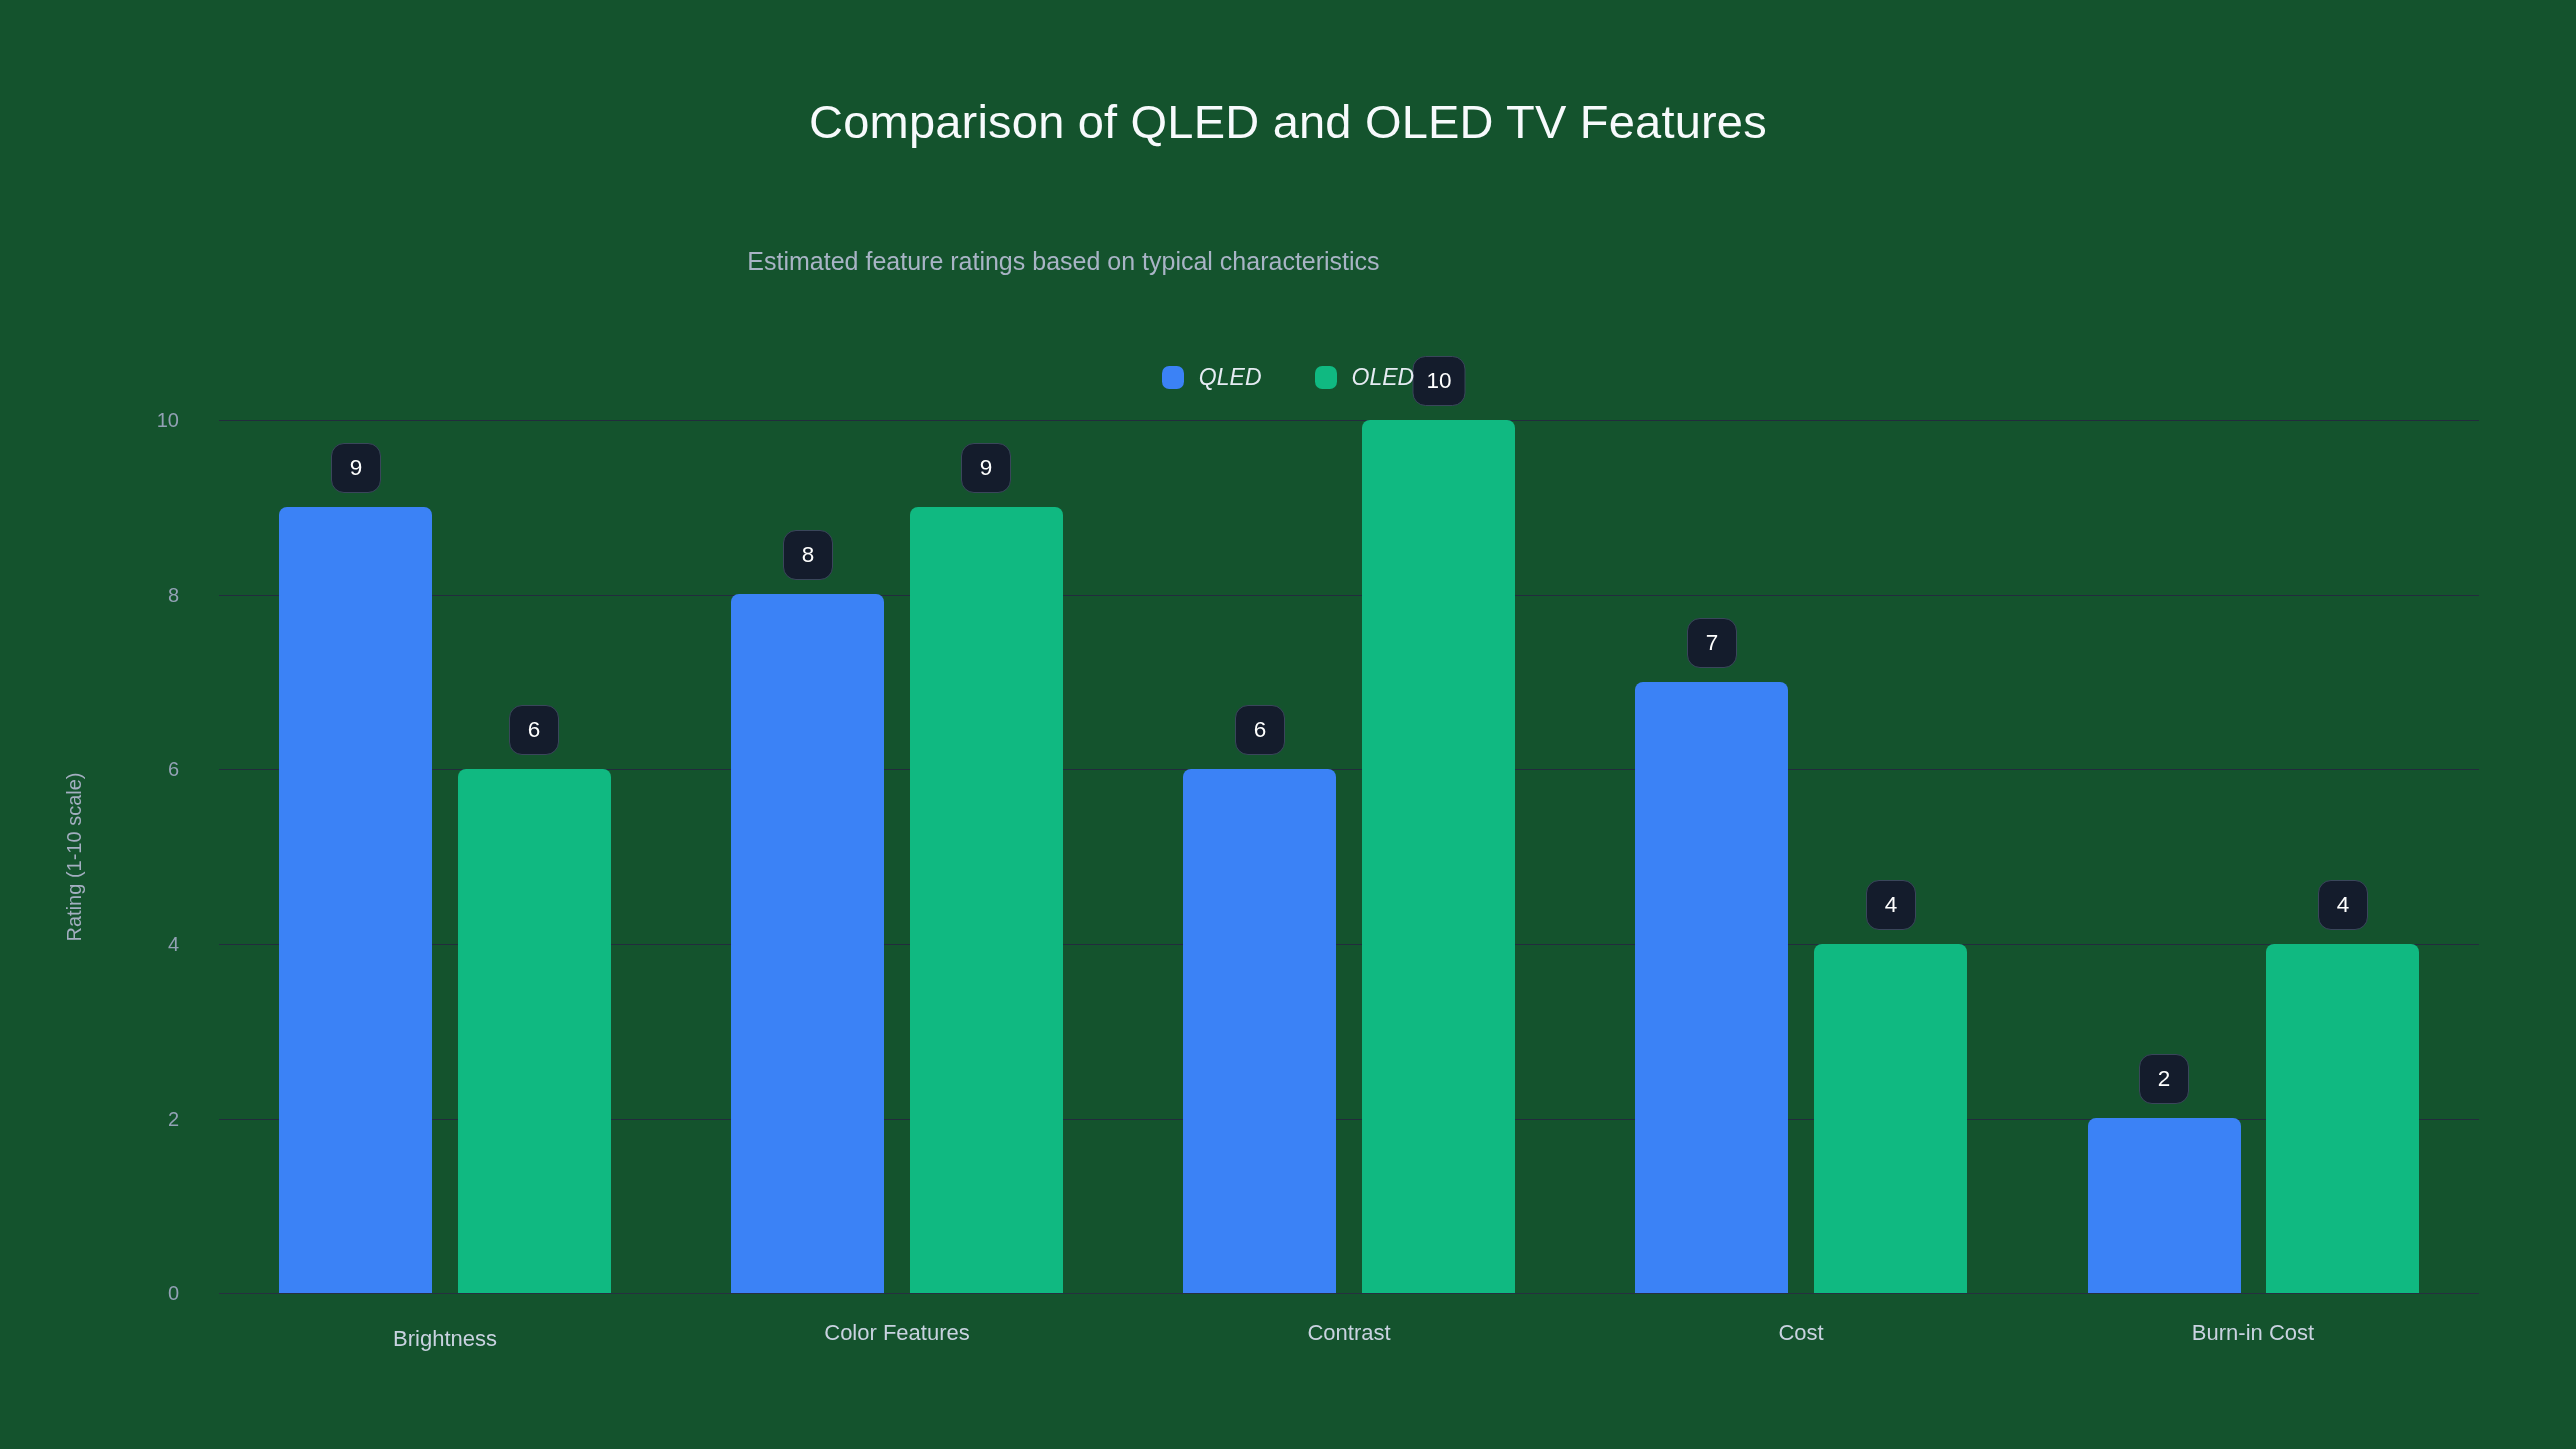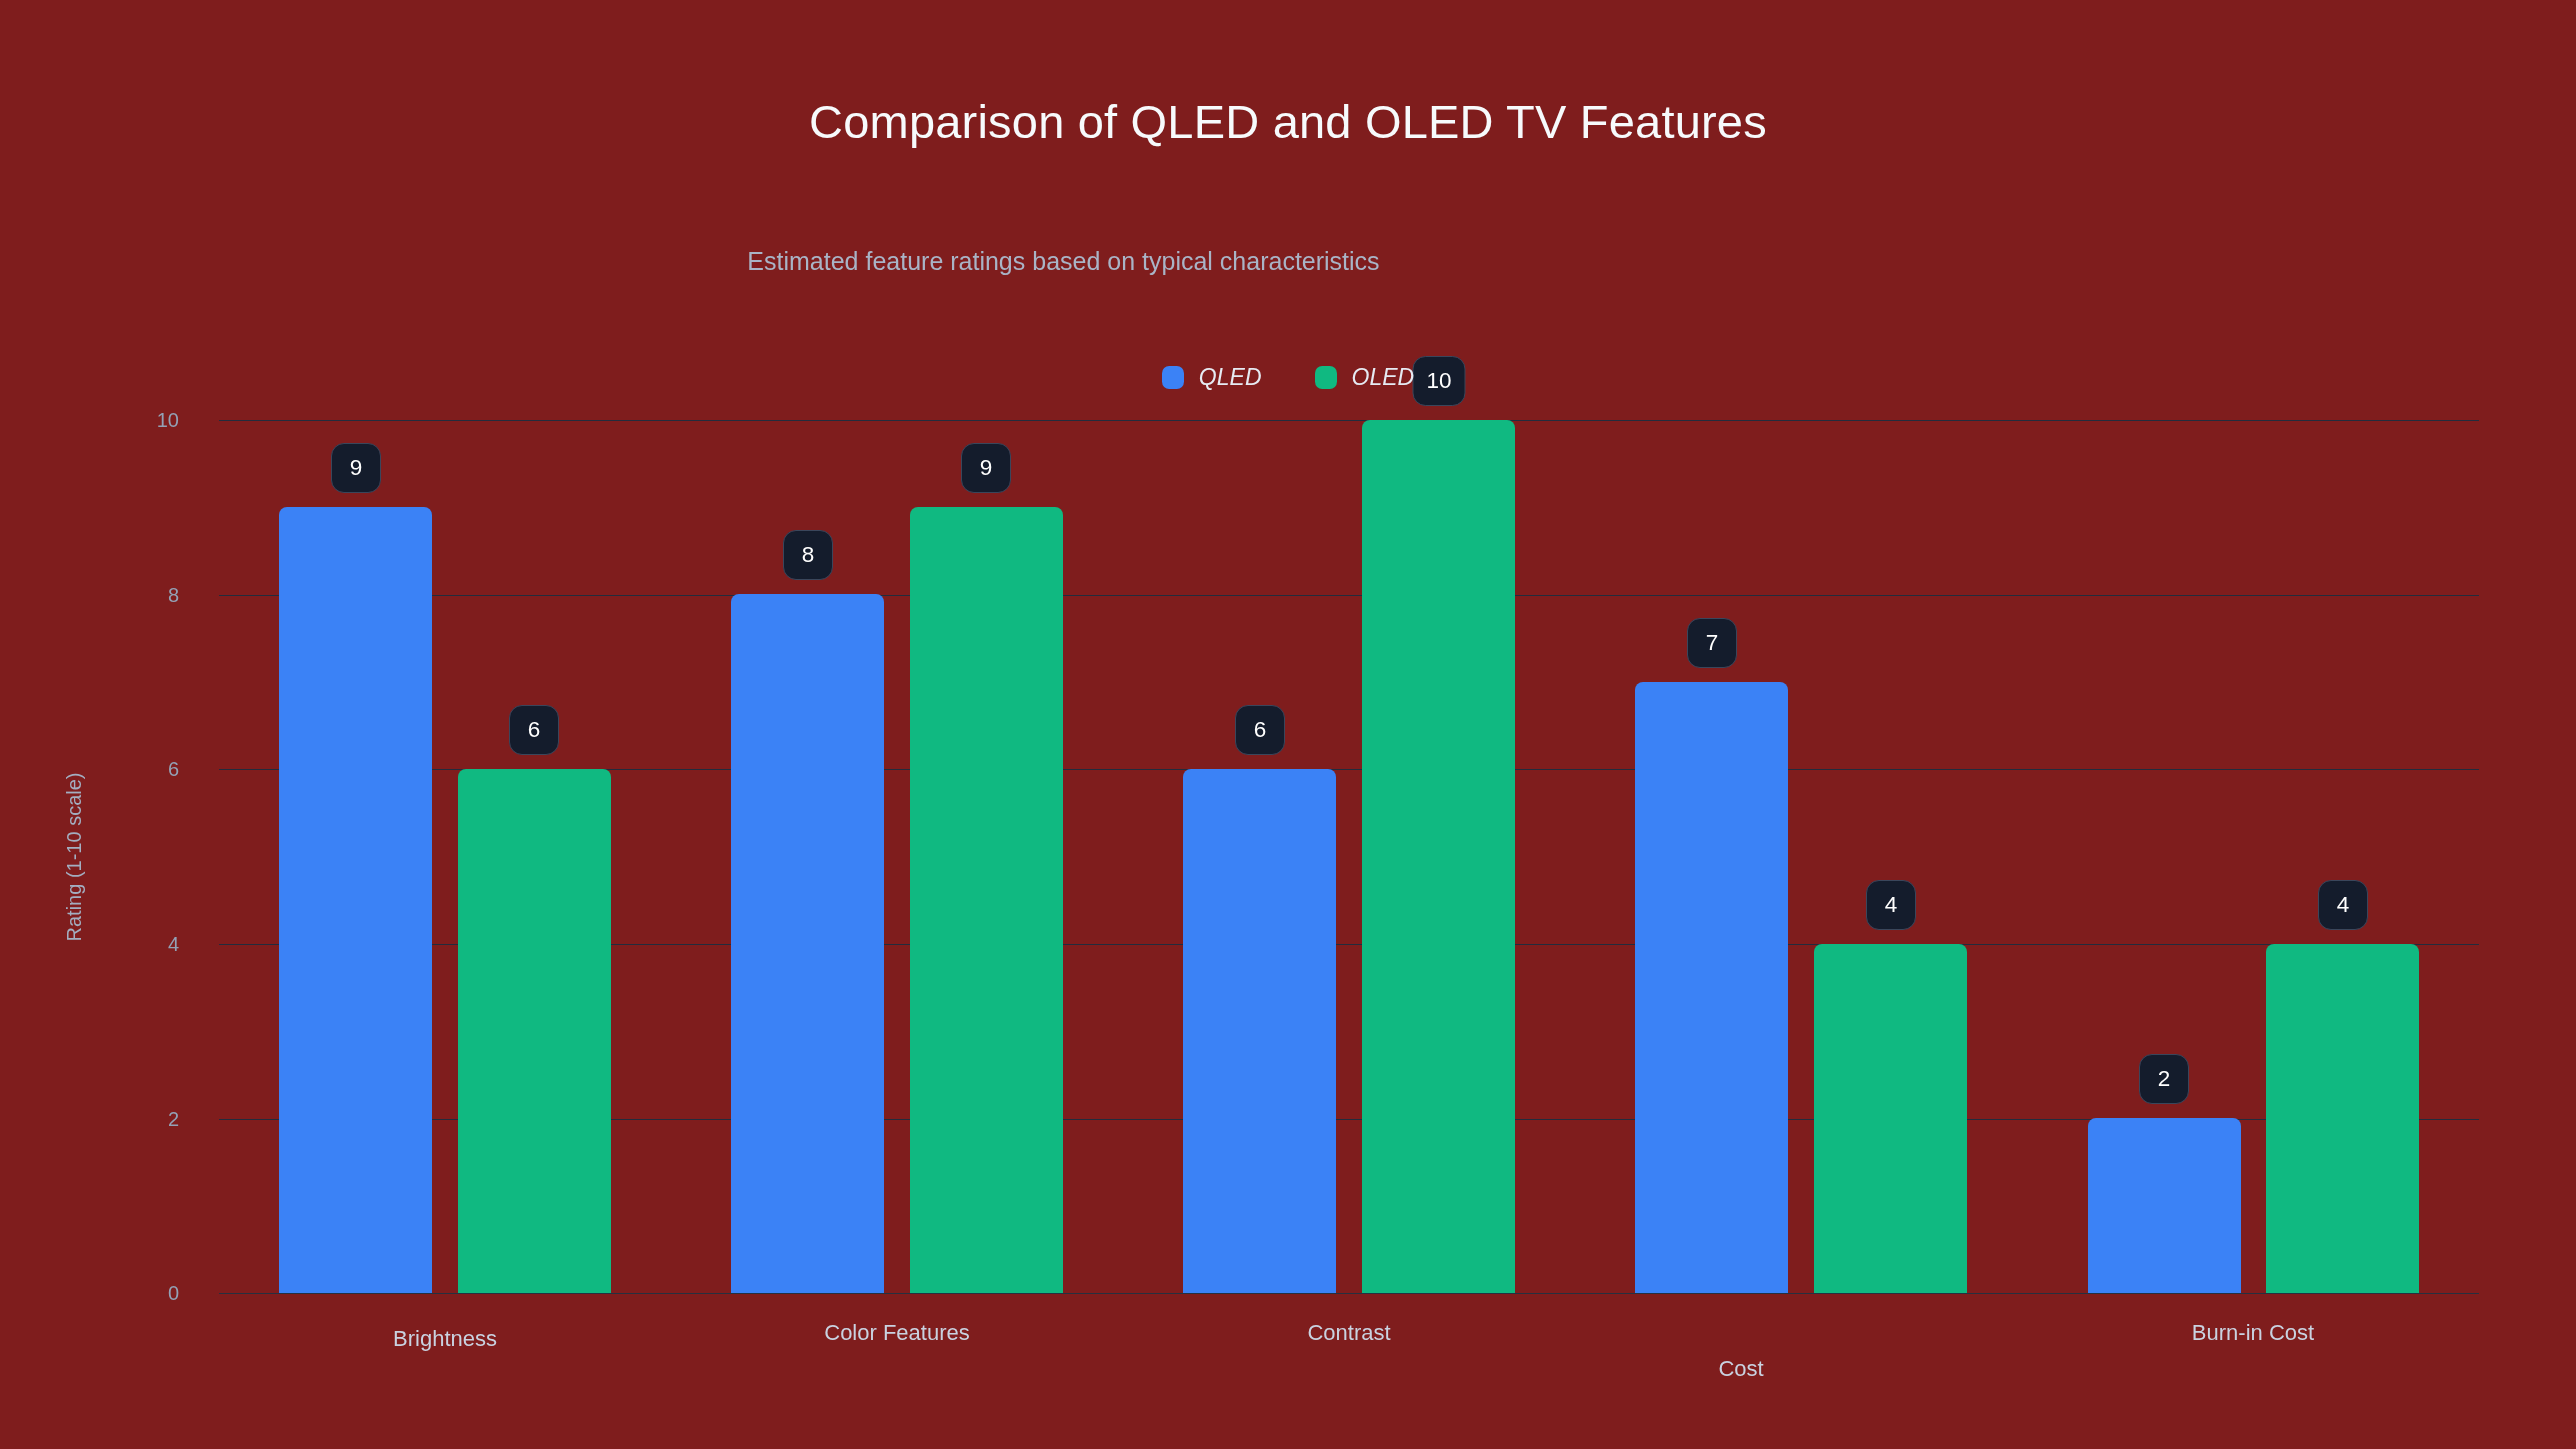--- a/index.html
+++ b/index.html
@@ -5,21 +5,21 @@
   * { margin:0; padding:0; box-sizing:border-box; }
   html, body {
     width:2576px; height:1449px;
     background:#111827;
     font-family:"Liberation Sans", sans-serif;
     overflow:hidden;
   }
   #root {
     position:relative;
     width:2576px; height:1449px;
-    background:#7f1d1d;
+    background:#14532d;
   }
 
   
   #chart-title {
     position:absolute;
     left:0; top:95px;
     width:2576px;
     text-align:center;
     font-size:47px;
     font-weight:400;
@@ -214,18 +214,18 @@
       <div class="bar qled" style="left: 1869px; width: 153px; height: 175px; background: rgb(59, 130, 246);"></div>
       <div class="value-badge" style="left: 1945px; top: 684px;">2</div>
       <div class="bar oled" style="left: 2047px; width: 153px; height: 349px; background: rgb(16, 185, 129);"></div>
       <div class="value-badge" style="left: 2124px; top: 510px;">4</div>
     </div>
 
   <div id="x-labels">
       <div class="x-label" style="left: 226px; margin-top: 6px;">Brightness</div>
       <div class="x-label" style="left: 678px;">Color Features</div>
       <div class="x-label" style="left: 1130px;">Contrast</div>
-      <div class="x-label" style="left: 1522px; margin-top: 36px;">Cost</div>
+      <div class="x-label" style="left: 1582px;">Cost</div>
       <div class="x-label" style="left: 2034px;">Burn-in Cost</div>
     </div>
 
 </div>
 
 
 </body></html>

